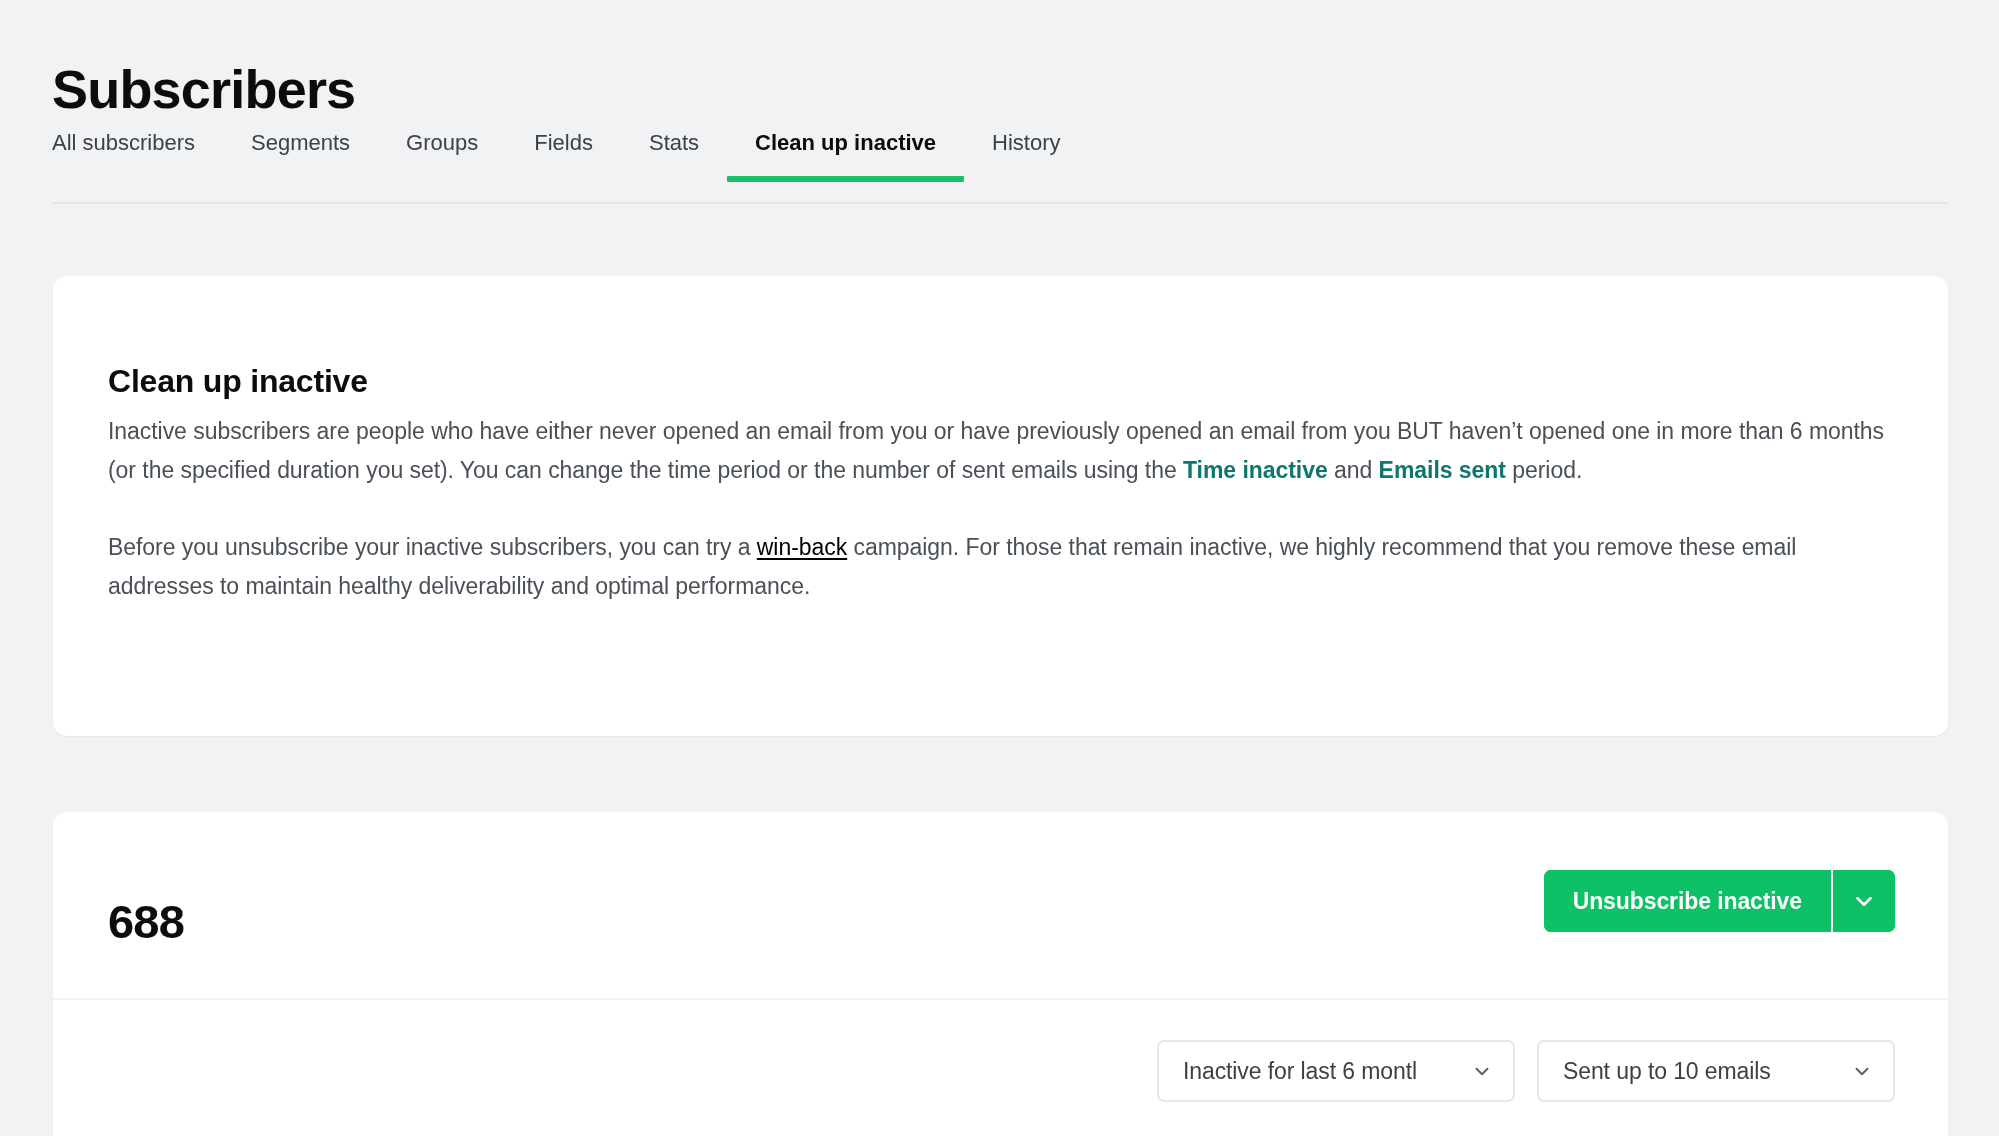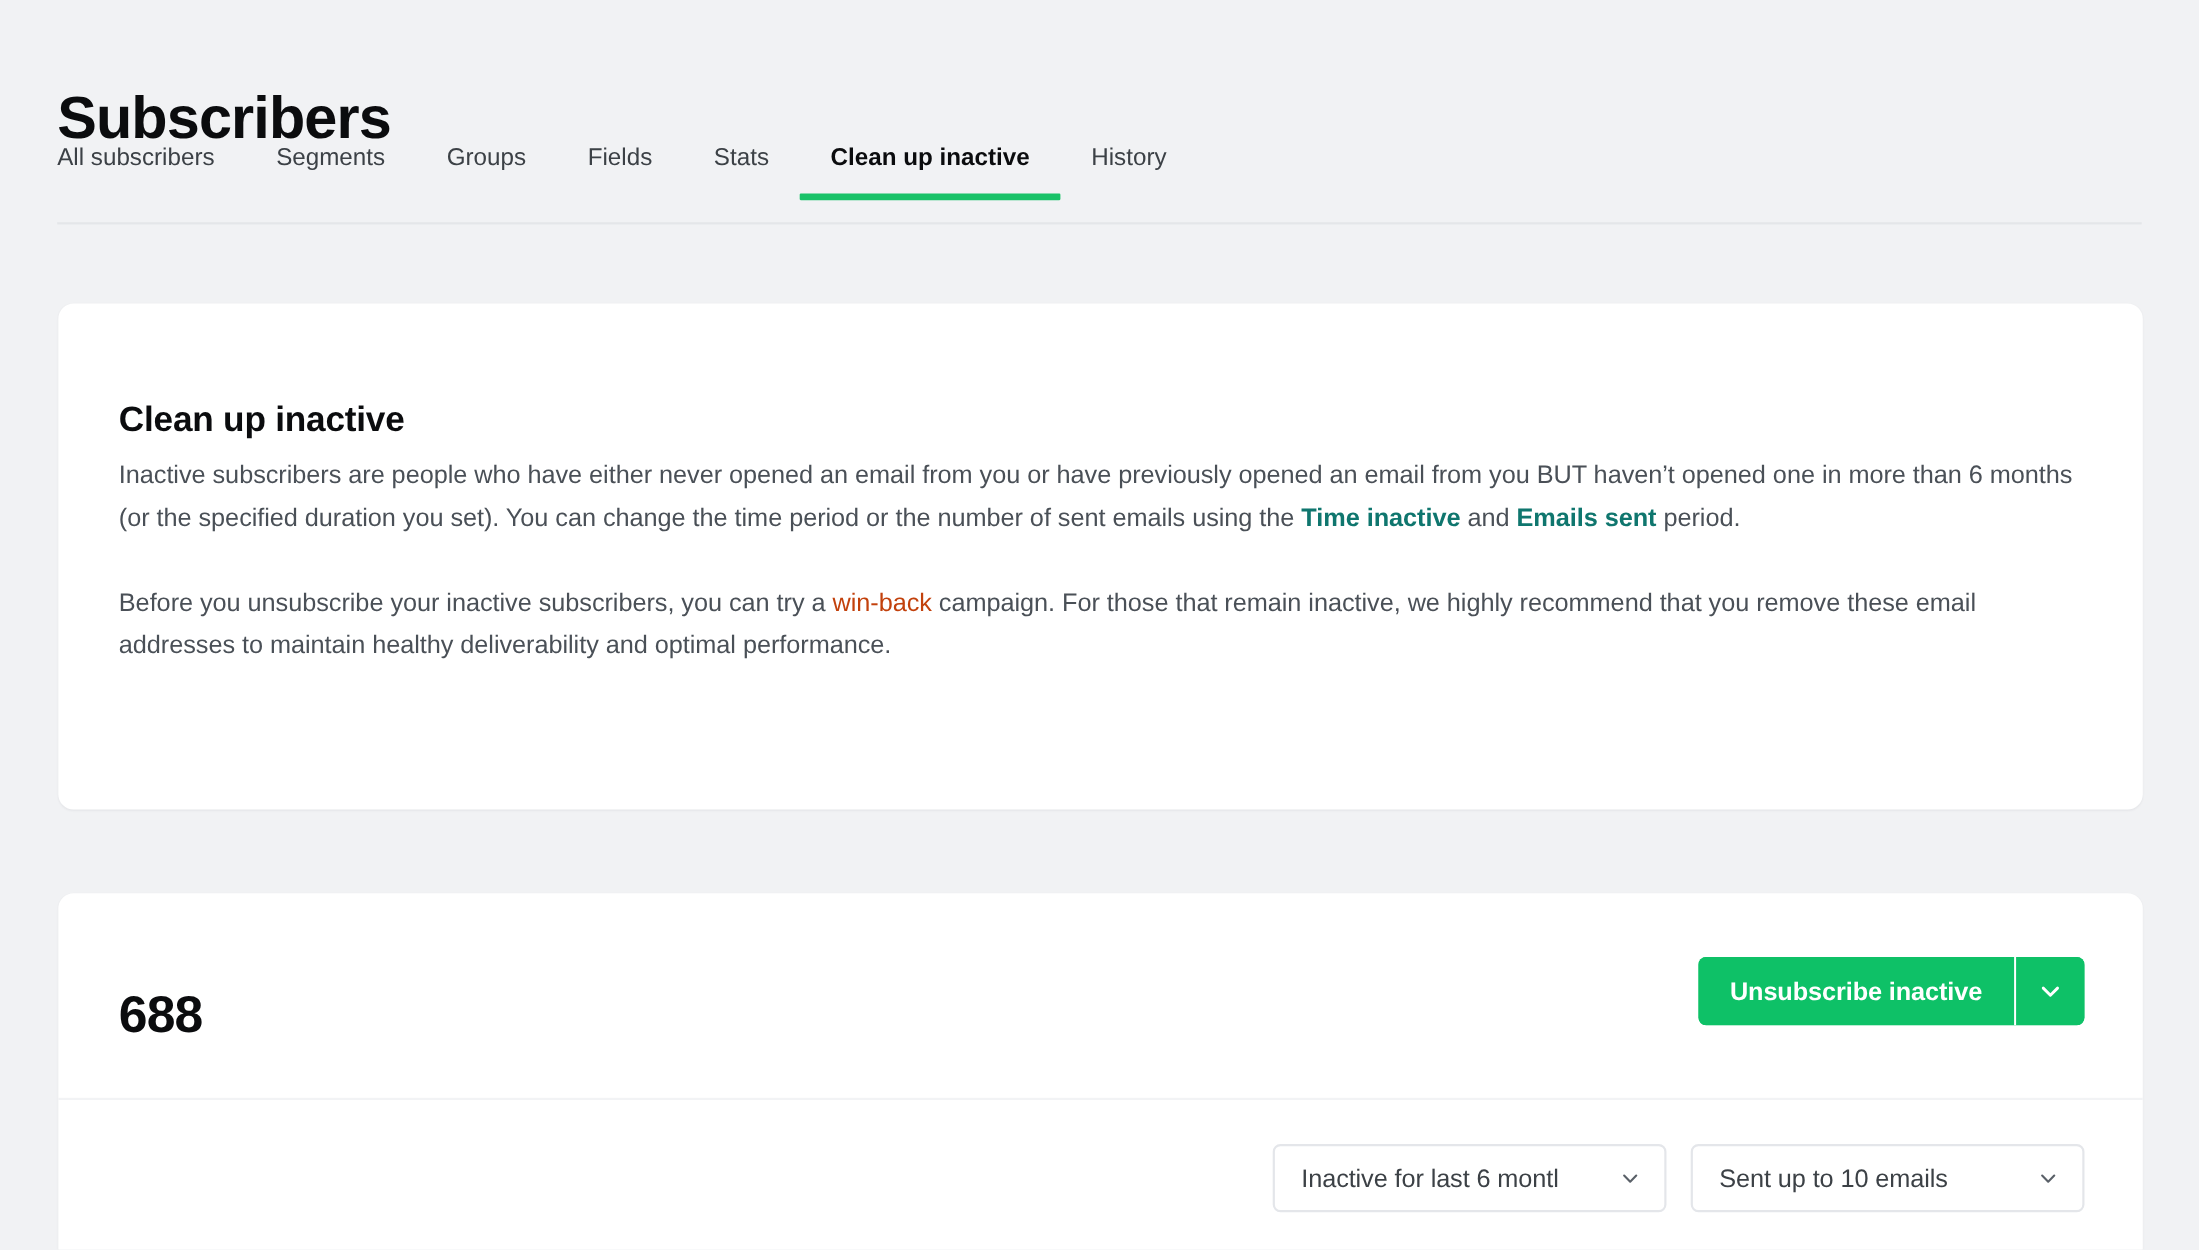--- a/index.html
+++ b/index.html
@@ -18,21 +18,21 @@
     position: relative;
     width: 1999px;
     height: 1136px;
     background: #f1f2f4;
   }
 
   
   .page-title {
     position: absolute;
     left: 52px;
-    top: 42px;
+    top: 24px;
     font-size: 54px;
     font-weight: 700;
     letter-spacing: -0.8px;
     color: #0b0c0e;
     line-height: 1.1;
   }
 
   
   .tabbar {
     position: absolute;
@@ -105,21 +105,22 @@
   .card-body p {
     margin: 0 0 38px 0;
     font-size: 23px;
     line-height: 39px;
     color: #4a5057;
     letter-spacing: -0.05px;
   }
   .card-body p:last-child { margin-bottom: 0; }
   .card-body b { color: #0f766e; font-weight: 700; }
   .inline-link {
-    color: #c2410c;
+    color: #000000;
+    text-decoration: underline;
     text-underline-offset: 3px;
     cursor: pointer;
   }
 
   
   .stats-top {
     position: absolute;
     left: 0;
     top: 0;
     right: 0;

